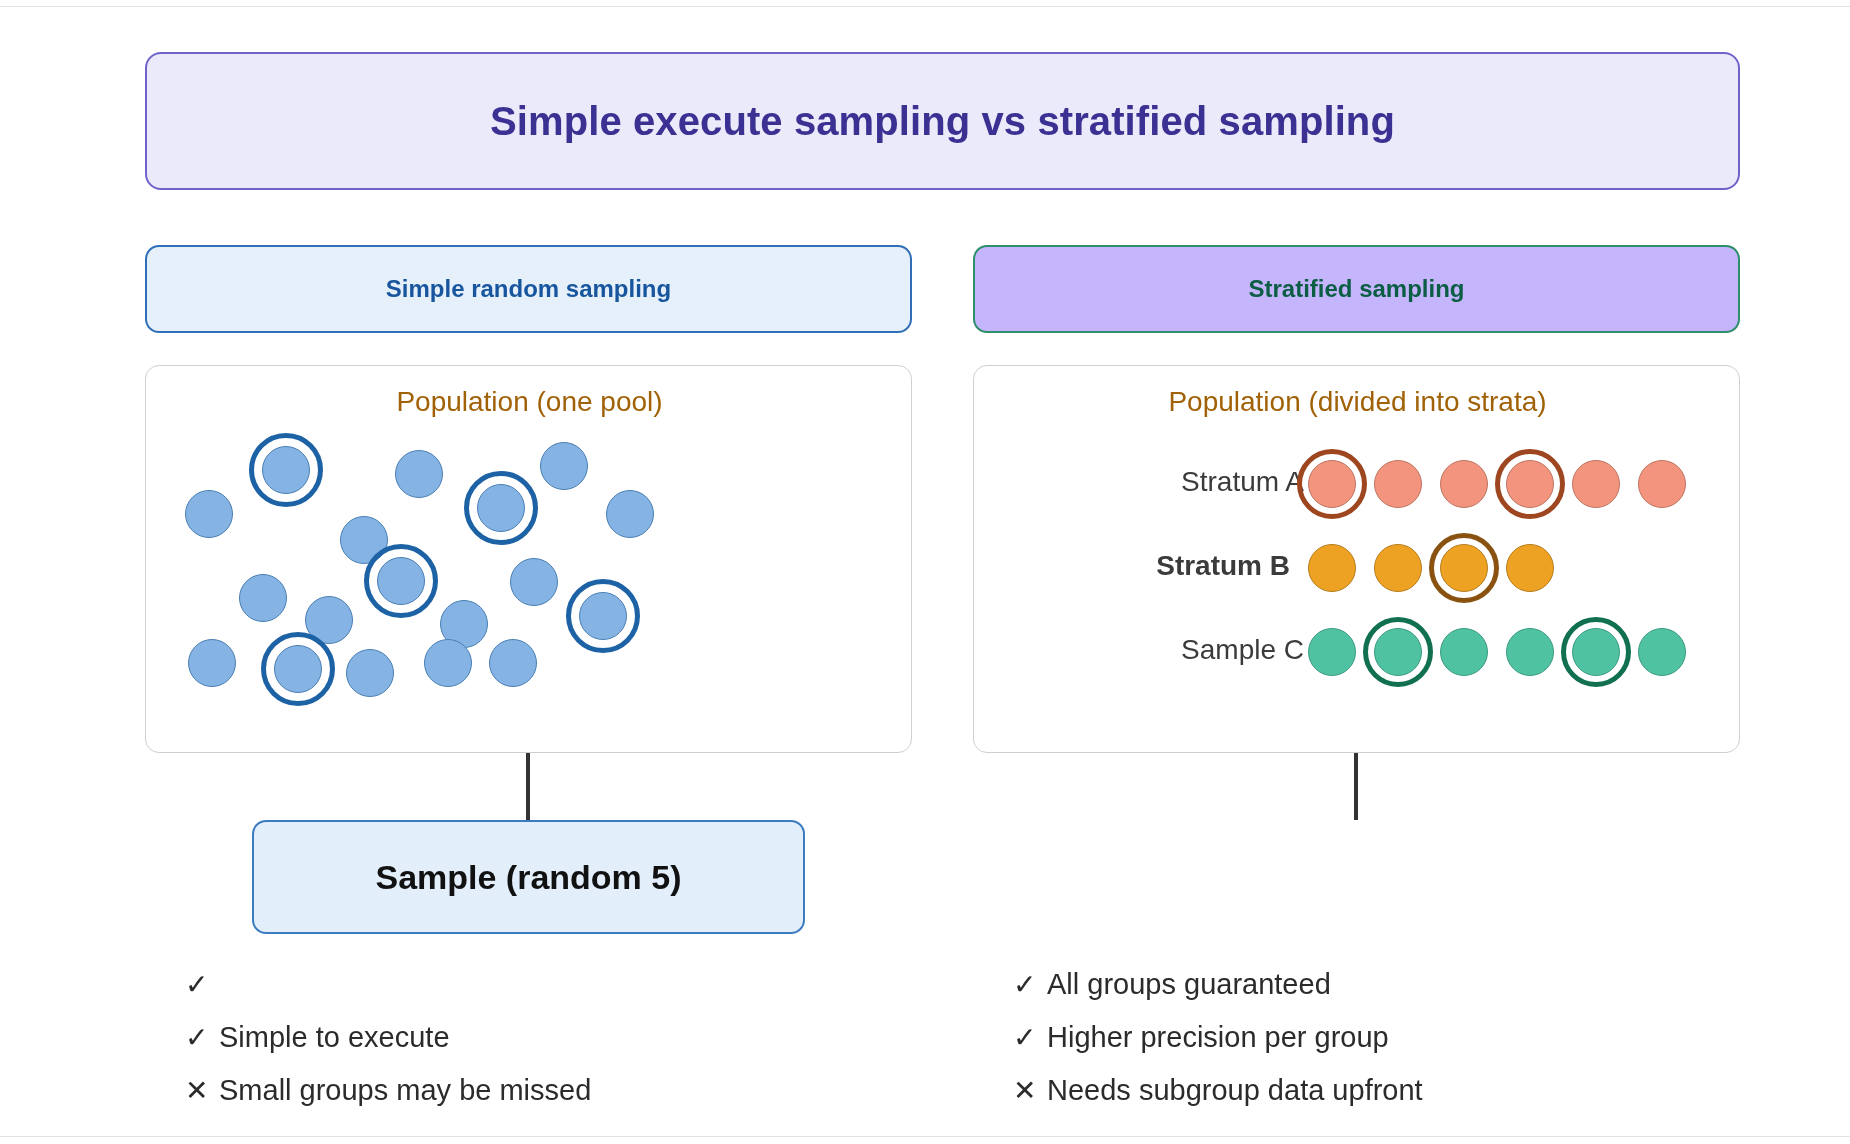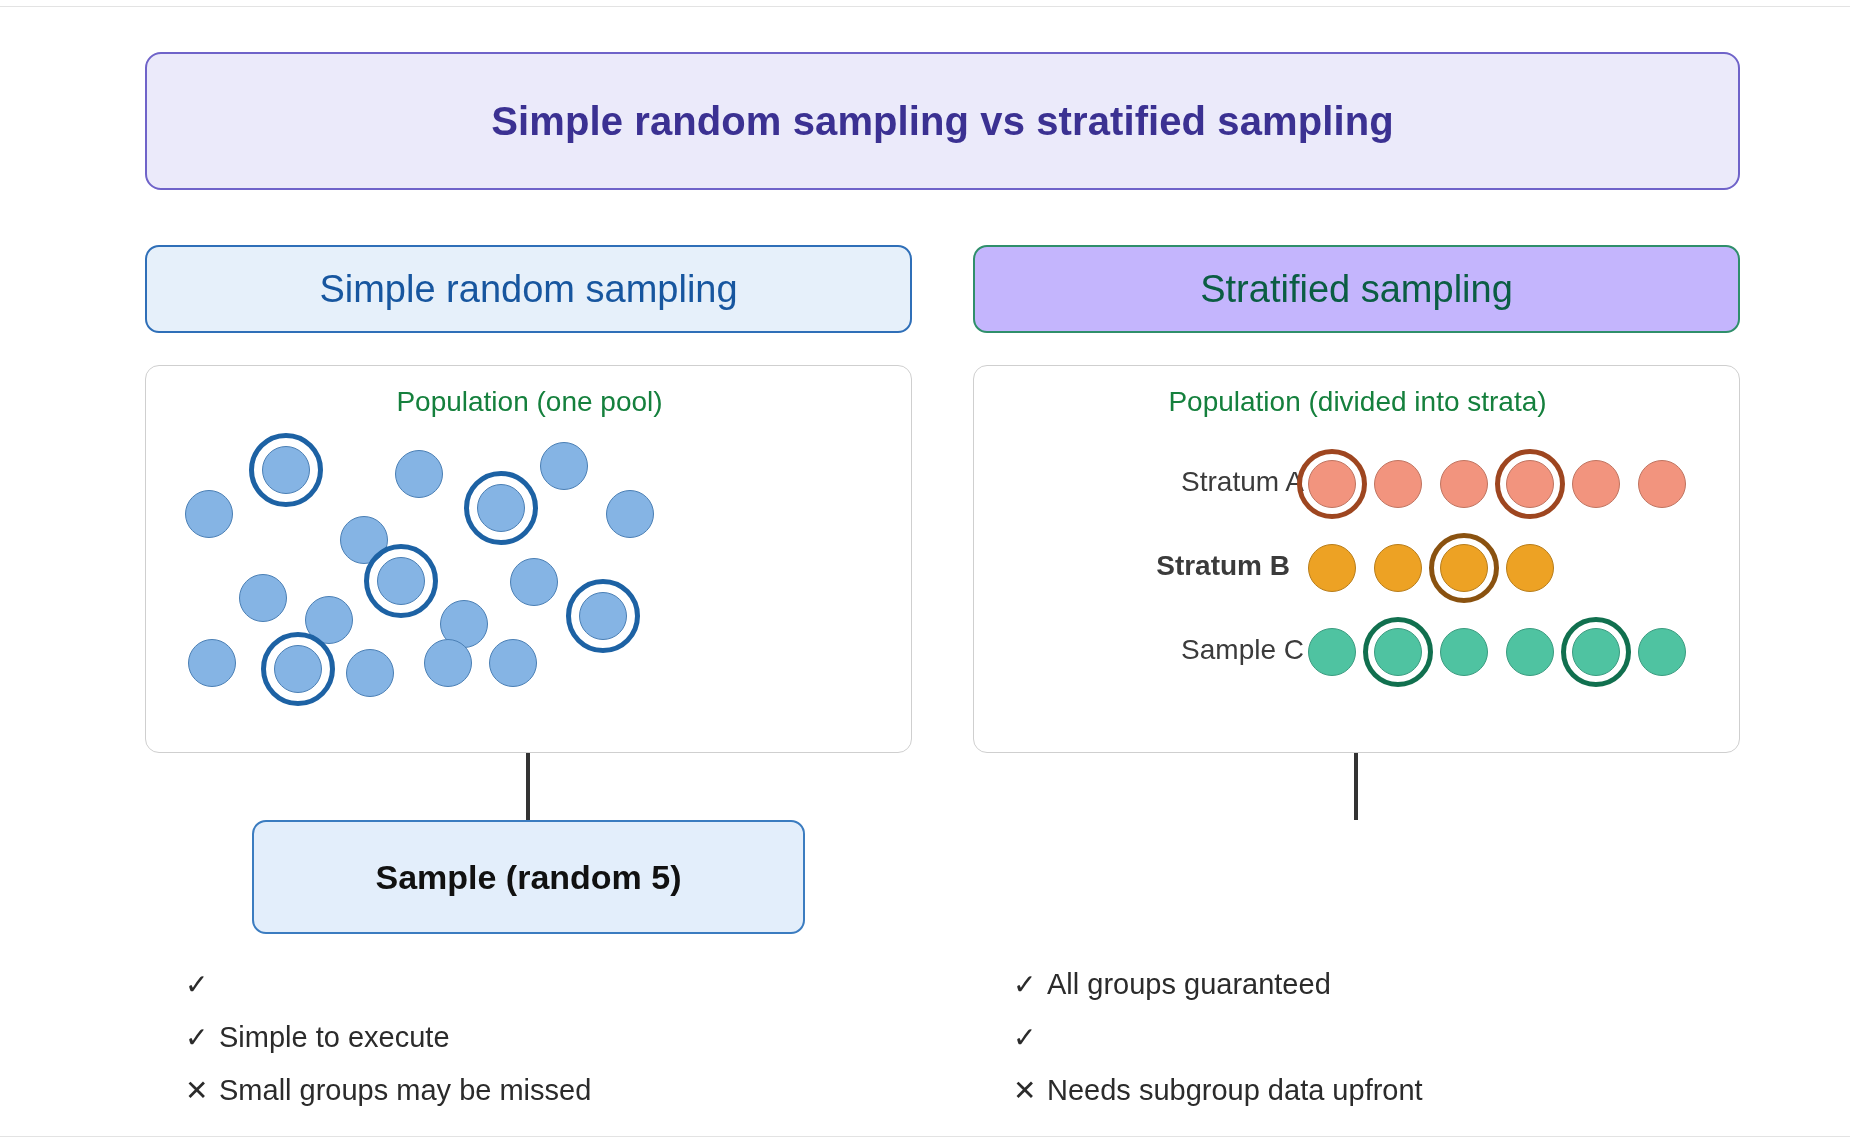--- a/index.html
+++ b/index.html
@@ -81,22 +81,22 @@
   }
   .col-header.blue {
     background: #e6f0fa;
     border: 2px solid #2f6fb8;
   }
   .col-header.green {
     background: #c4b5fd;
     border: 2px solid #2f8f6b;
   }
   .col-header-text {
-    font-size: 38px;
-    font-weight: normal;
+    font-size: 24px;
+    font-weight: bold;
     white-space: nowrap;
   }
   .col-header.blue .col-header-text  { color: #17569f; }
   .col-header.green .col-header-text { color: #0b5d43; }
 
   
   .pop-panel {
     position: absolute;
     top: 365px;
     left: 0;
@@ -107,21 +107,21 @@
     border: 1.5px solid #cfcfcf;
     border-radius: 14px;
   }
   .pop-caption {
     position: absolute;
     top: 20px;
     left: 0;
     width: 767px;
     text-align: center;
     font-size: 28px;
-    color: #15803d;
+    color: #a16207;
   }
 
   
   .dot {
     position: absolute;
     border-radius: 50%;
     box-sizing: border-box;
   }
   .dot.blue {
     background: #85b4e4;
@@ -223,21 +223,21 @@
 </style>
 </head>
 <body>
 
 <div class="canvas">
 
   <div class="page-rule top"></div>
   <div class="page-rule bottom"></div>
 
   <div class="title-banner">
-    <span class="title-text">Simple random sampling vs stratified sampling</span>
+    <span class="title-text">Simple execute sampling vs stratified sampling</span>
   </div>
 
   <div class="column left">
 
     <div class="col-header blue">
       <span class="col-header-text">Simple random sampling</span>
     </div>
 
     <div class="pop-panel">
       <div class="pop-caption">Population (one pool)</div>
@@ -328,20 +328,21 @@
     <div class="connector"></div>
 
 
     <div class="bullet-list" id="right-bullets">
         <div class="bullet-row">
           <span class="bullet-mark">✓</span>
           <span class="bullet-text">All groups guaranteed</span>
         </div>
         <div class="bullet-row">
           <span class="bullet-mark">✓</span>
+          <span class="bullet-text">Higher precision per group</span>
         </div>
         <div class="bullet-row">
           <span class="bullet-mark">✕</span>
           <span class="bullet-text">Needs subgroup data upfront</span>
         </div>
       </div>
   </div>
 
 </div>
 

